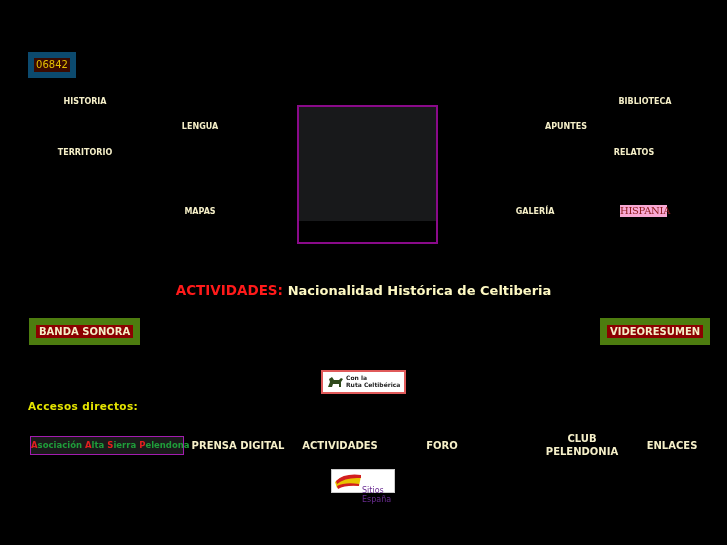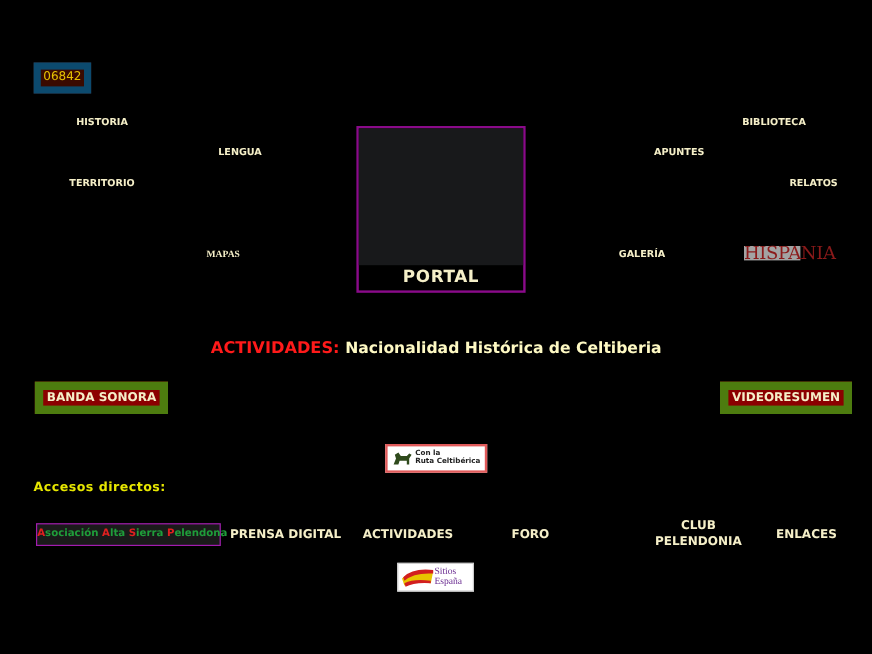--- a/index.html
+++ b/index.html
@@ -3,52 +3,51 @@
   <meta charset="utf-8">
   <style>
     html, body { margin:0; padding:0; background:#000; }
     body { width:727px; height:545px; position:relative; overflow:hidden; font-family:"DejaVu Sans", sans-serif; }
     .abs { position:absolute; }
     .navlink { position:absolute; color:#f5efc8; font-size:8px; font-weight:bold; text-align:center; white-space:nowrap; transform:translateX(-50%); cursor:pointer; }
     .counter { left:28px; top:52px; width:36px; height:14px; border:6px solid #0c4a6e; background:#3a0a00; color:#e6c200; font-family:"DejaVu Sans", sans-serif; font-size:10px; line-height:14px; text-align:center; }
     .portal { left:297px; top:105px; width:137px; height:135px; border:2px solid #8a0a8a; background:#000; }
     .portal-img { position:absolute; left:0; top:0; width:137px; height:114px; background:#18191b; }
     .portal-label { position:absolute; left:0; top:114px; width:137px; height:21px; color:#f5efc8; font-weight:bold; font-size:14px; line-height:21px; text-align:center; letter-spacing:0.5px; }
-    .hispania { left:620px; top:205px; width:47px; height:12px; background:#a3a3a3; color:#8b1a1a; font-family:"DejaVu Serif", serif; font-size:15px; line-height:12px; text-align:center; letter-spacing:-0.3px; }
+    .hispania { left:620px; top:205px; width:47px; height:12px; background:#f9a8d4; color:#8b1a1a; font-family:"DejaVu Serif", serif; font-size:10px; line-height:12px; text-align:center; letter-spacing:-0.3px; }
     .title { left:0; width:727px; top:282px; text-align:center; font-size:13.5px; font-weight:bold; }
     .title .red { color:#ff1a1a; }
     .title .yel { color:#fef9c3; font-weight:bold; font-size:13px; }
     .redbtn { background:#8b0000; color:#f5efc8; font-weight:bold; font-size:10px; height:13px; line-height:13px; padding:0 3px; border:7px solid #4d7c0f; }
     .ruta { left:321px; top:370px; width:81px; height:20px; background:#fff; border:2px solid #e05a5a; }
     .ruta-text { position:absolute; left:23px; top:2px; font-size:6px; line-height:7px; color:#222; font-weight:bold; }
     .accesos { left:28px; top:400px; color:#e6e600; font-size:10.5px; font-weight:bold; letter-spacing:0.4px; }
     .asoc { left:30px; top:436px; width:152px; height:17px; background:#1a1a1a; border:1px solid #a21caf; font-size:8.5px; font-weight:bold; line-height:17px; text-align:center; color:#1f9d3a; white-space:nowrap; }
     .asoc .r { color:#e02020; }
     .bottomlink { position:absolute; color:#f5efc8; font-size:10px; font-weight:bold; text-align:center; transform:translateX(-50%); line-height:13px; white-space:nowrap; }
     .sitios { left:331px; top:469px; width:62px; height:22px; background:#fff; border:1px solid #ccc; }
-    .sitios-text { position:absolute; left:30px; top:1px; color:#6a2c91; font-size:8px; line-height:9px;font-family:Liberation Serif, serif; }
+    .sitios-text { position:absolute; left:30px; top:16px; color:#6a2c91; font-size:8px; line-height:9px; }
   </style>
 </head>
 <body>
 
 <div class="abs counter">06842</div>
 
 <a class="navlink" style="left:85px; top:97px;">HISTORIA</a>
 <a class="navlink" style="left:200px; top:122px;">LENGUA</a>
 <a class="navlink" style="left:85px; top:148px;">TERRITORIO</a>
-<a class="navlink" style="left:186px; top:207px;font-family:Liberation Serif, serif;">MAPAS</a>
+<a class="navlink" style="left:200px; top:207px;">MAPAS</a>
 
 <div class="abs portal">
   <div class="portal-img"></div>
-  <div class="portal-label">PORTAL</div>
 </div>
 
 <a class="navlink" style="left:645px; top:97px;">BIBLIOTECA</a>
 <a class="navlink" style="left:566px; top:122px;">APUNTES</a>
-<a class="navlink" style="left:634px; top:148px;margin-left:44px;">RELATOS</a>
+<a class="navlink" style="left:634px; top:148px;">RELATOS</a>
 <a class="navlink" style="left:535px; top:207px;">GALERÍA</a>
 
 <div class="abs hispania">HISPANIA</div>
 
 <div class="abs title">
   <span class="red">ACTIVIDADES:</span>
   <span class="yel">Nacionalidad Histórica de Celtiberia</span>
 </div>
 
 <div class="abs redbtn" style="left:29px; top:318px;">BANDA SONORA</div>

